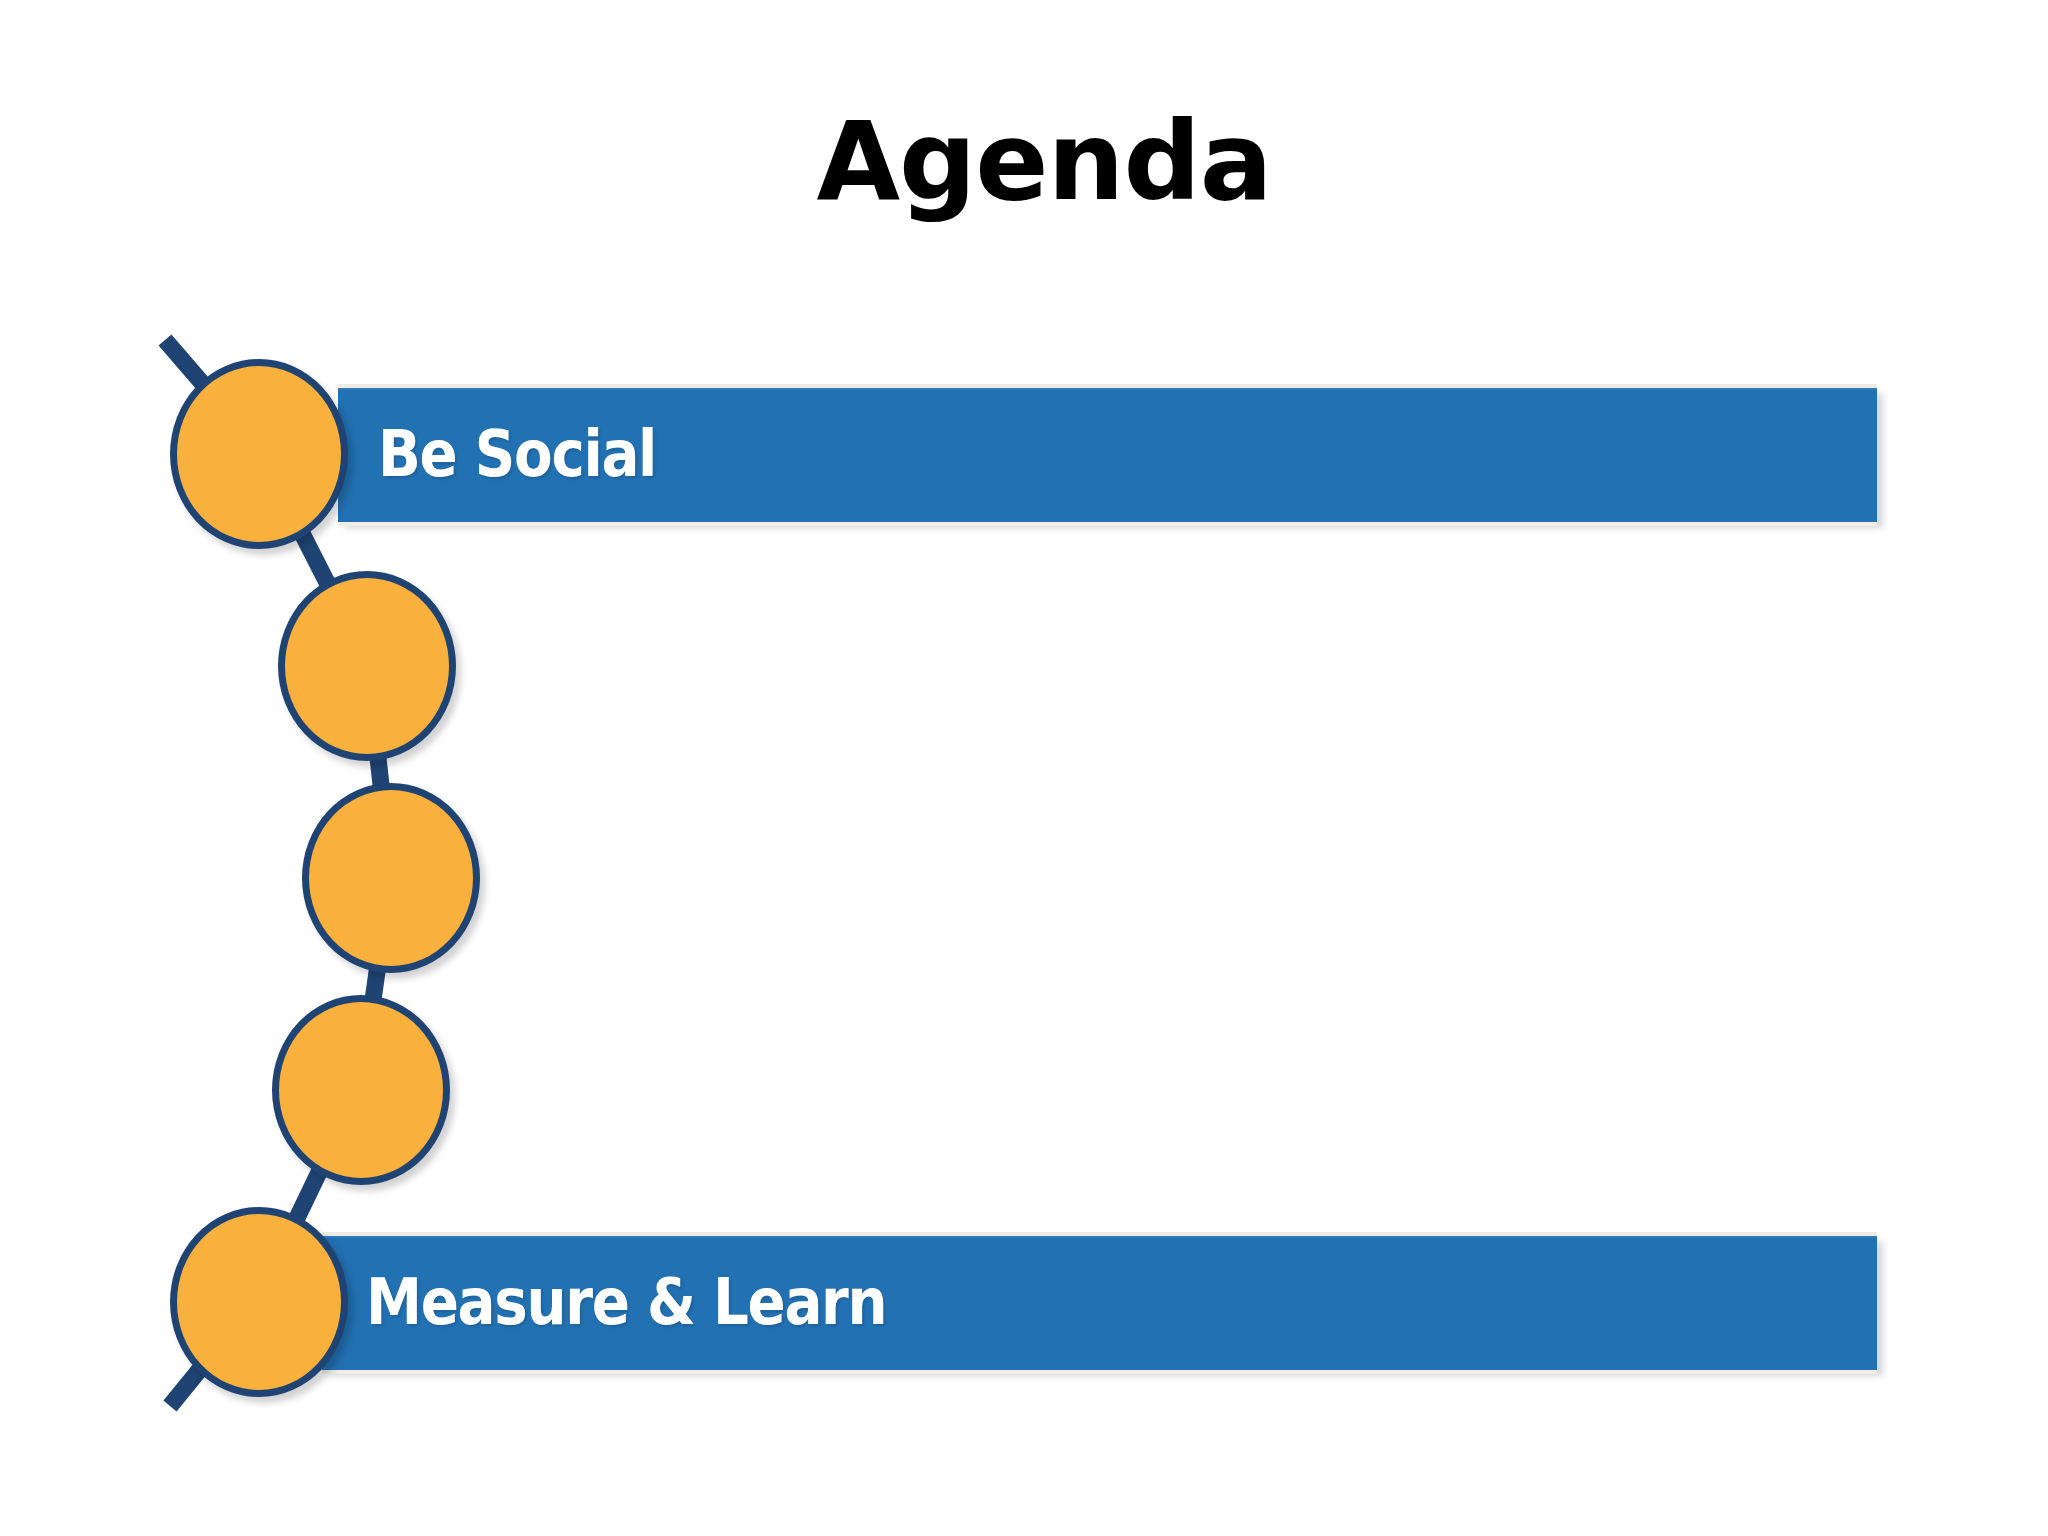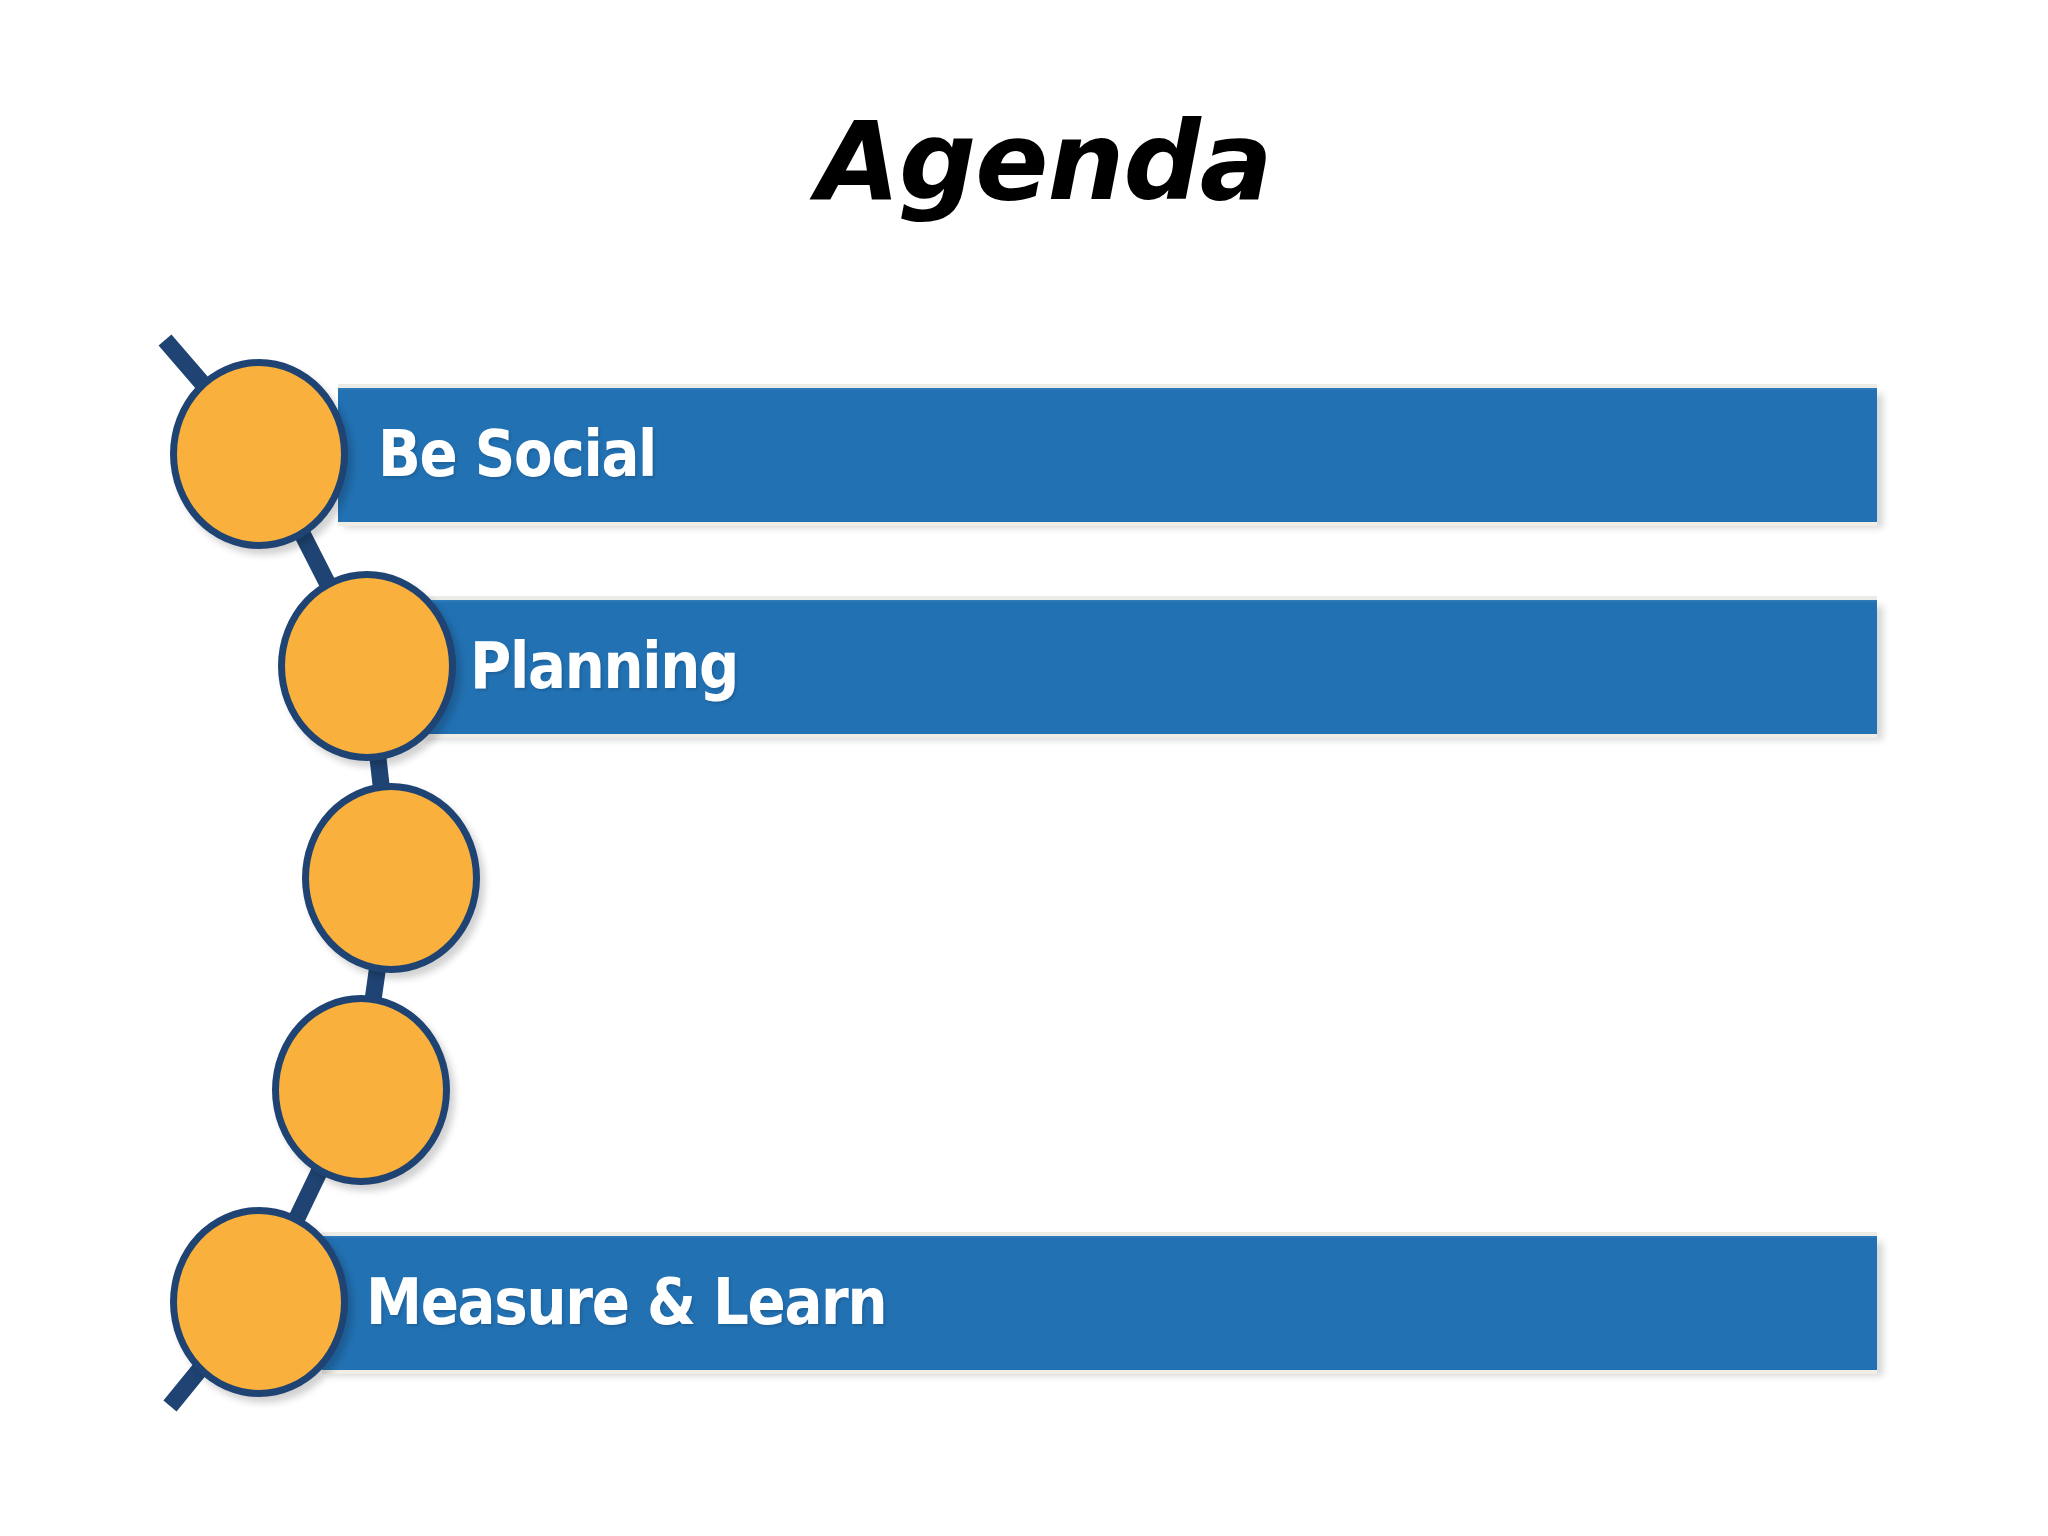--- a/index.html
+++ b/index.html
@@ -26,21 +26,20 @@
     top: 108px;
     width: 2048px;
     text-align: center;
     font-family: "DejaVu Sans", sans-serif;
     font-weight: bold;
     font-size: 108px;
     line-height: 1.0;
     color: #000000;
     letter-spacing: -1px;
     text-indent: 40px;
-    font-style: italic;
   }
 
   
   #connector {
     position: absolute;
     left: 0;
     top: 0;
     width: 2048px;
     height: 1536px;
     z-index: 1;
@@ -120,24 +119,20 @@
 
   <svg id="connector" viewBox="0 0 2048 1536" preserveAspectRatio="none">
     <polyline id="connector-path" points="165,340 259,449 367,661 391,873 361,1085 259,1297 170,1406" fill="none" stroke="#1F4473" stroke-width="17" stroke-linecap="butt" stroke-linejoin="miter"></polyline>
   </svg>
 
   <div id="bars">
       <div class="agenda-row" style="top: 354px;">
         <div class="bar" style="left: 338px; width: 1539px; background: rgb(34, 113, 179);"></div>
         <div class="bar-label" style="left: 378px; color: rgb(255, 255, 255);">Be Social</div>
       </div>
-      <div class="agenda-row" style="top: 566px;">
-        <div class="bar" style="left: 420px; width: 1457px; background: rgb(34, 113, 179);"></div>
-        <div class="bar-label" style="left: 470px; color: rgb(255, 255, 255);">Planning</div>
-      </div>
       <div class="agenda-row" style="top: 1202px; padding-left: 14px;">
         <div class="bar" style="left: 322px; width: 1555px; background: rgb(34, 113, 179);"></div>
         <div class="bar-label" style="left: 366px; color: rgb(255, 255, 255);">Measure &amp; Learn</div>
       </div>
     </div>
 
   <div id="circles">
       <div class="node-circle" style="left: 170px; top: 359px; background: rgb(250, 176, 60); border-color: rgb(31, 68, 115);"></div>
       <div class="node-circle" style="left: 278px; top: 571px; background: rgb(250, 176, 60); border-color: rgb(31, 68, 115);"></div>
       <div class="node-circle" style="left: 302px; top: 783px; background: rgb(250, 176, 60); border-color: rgb(31, 68, 115);"></div>

